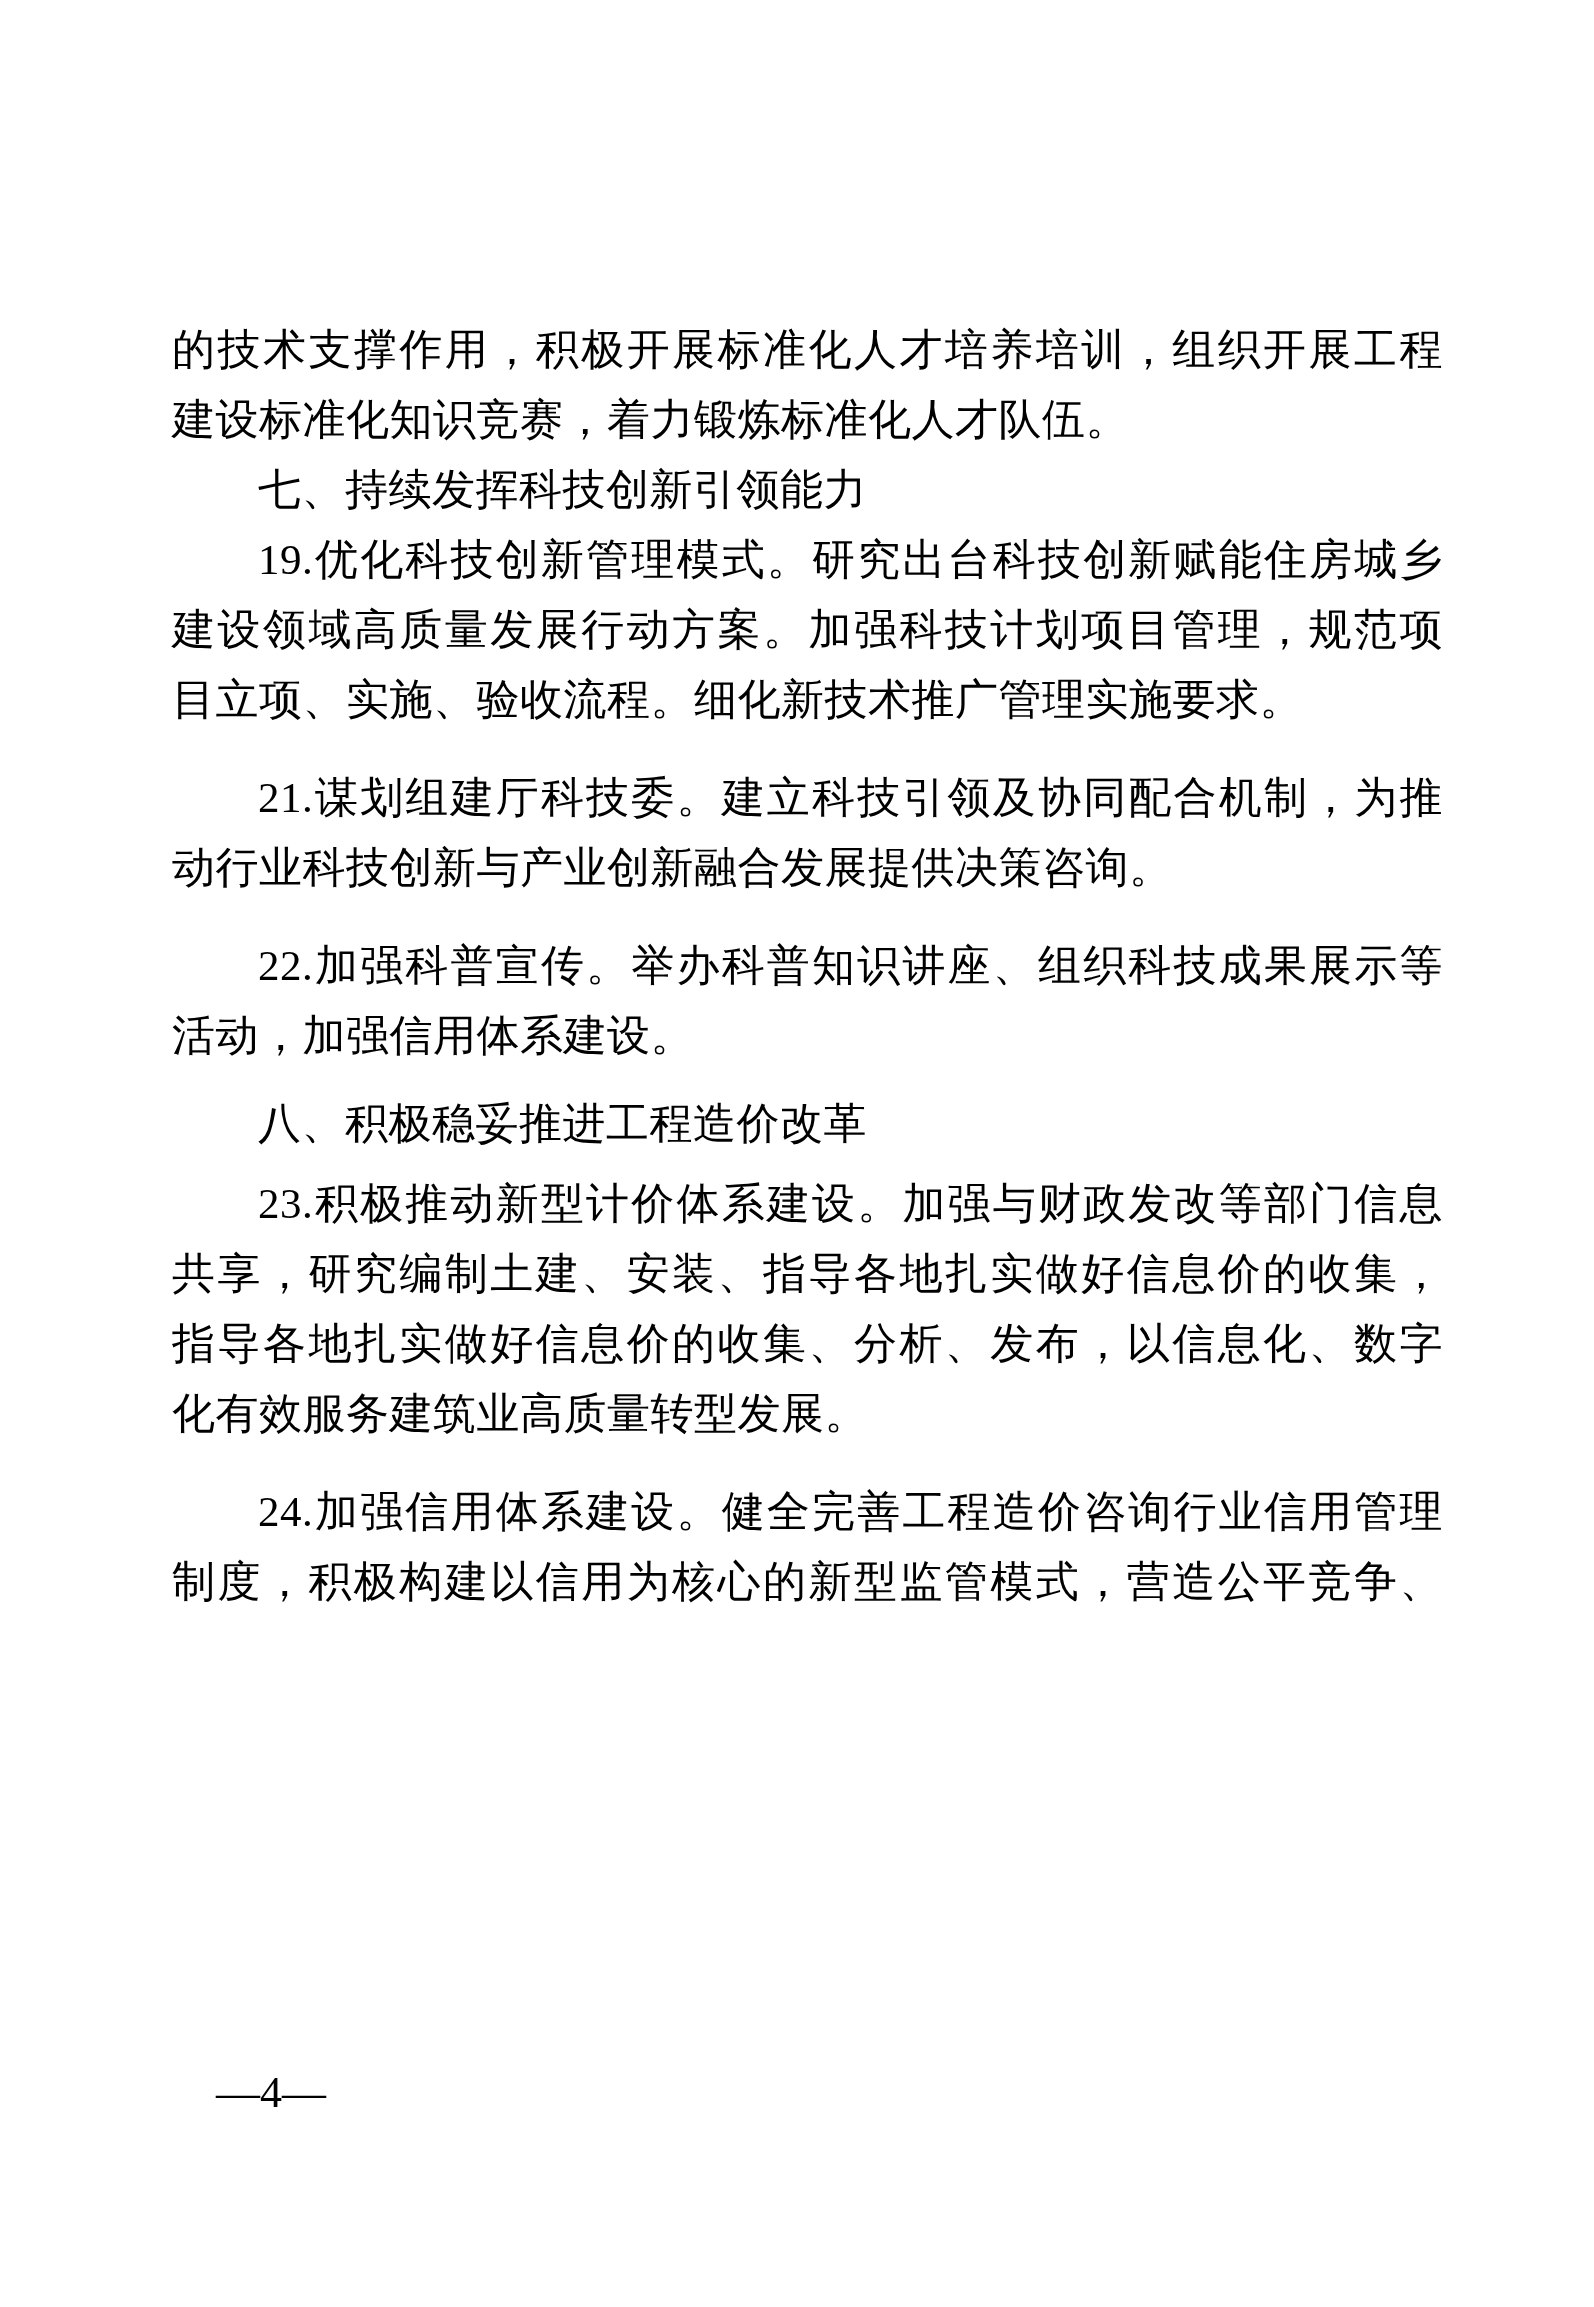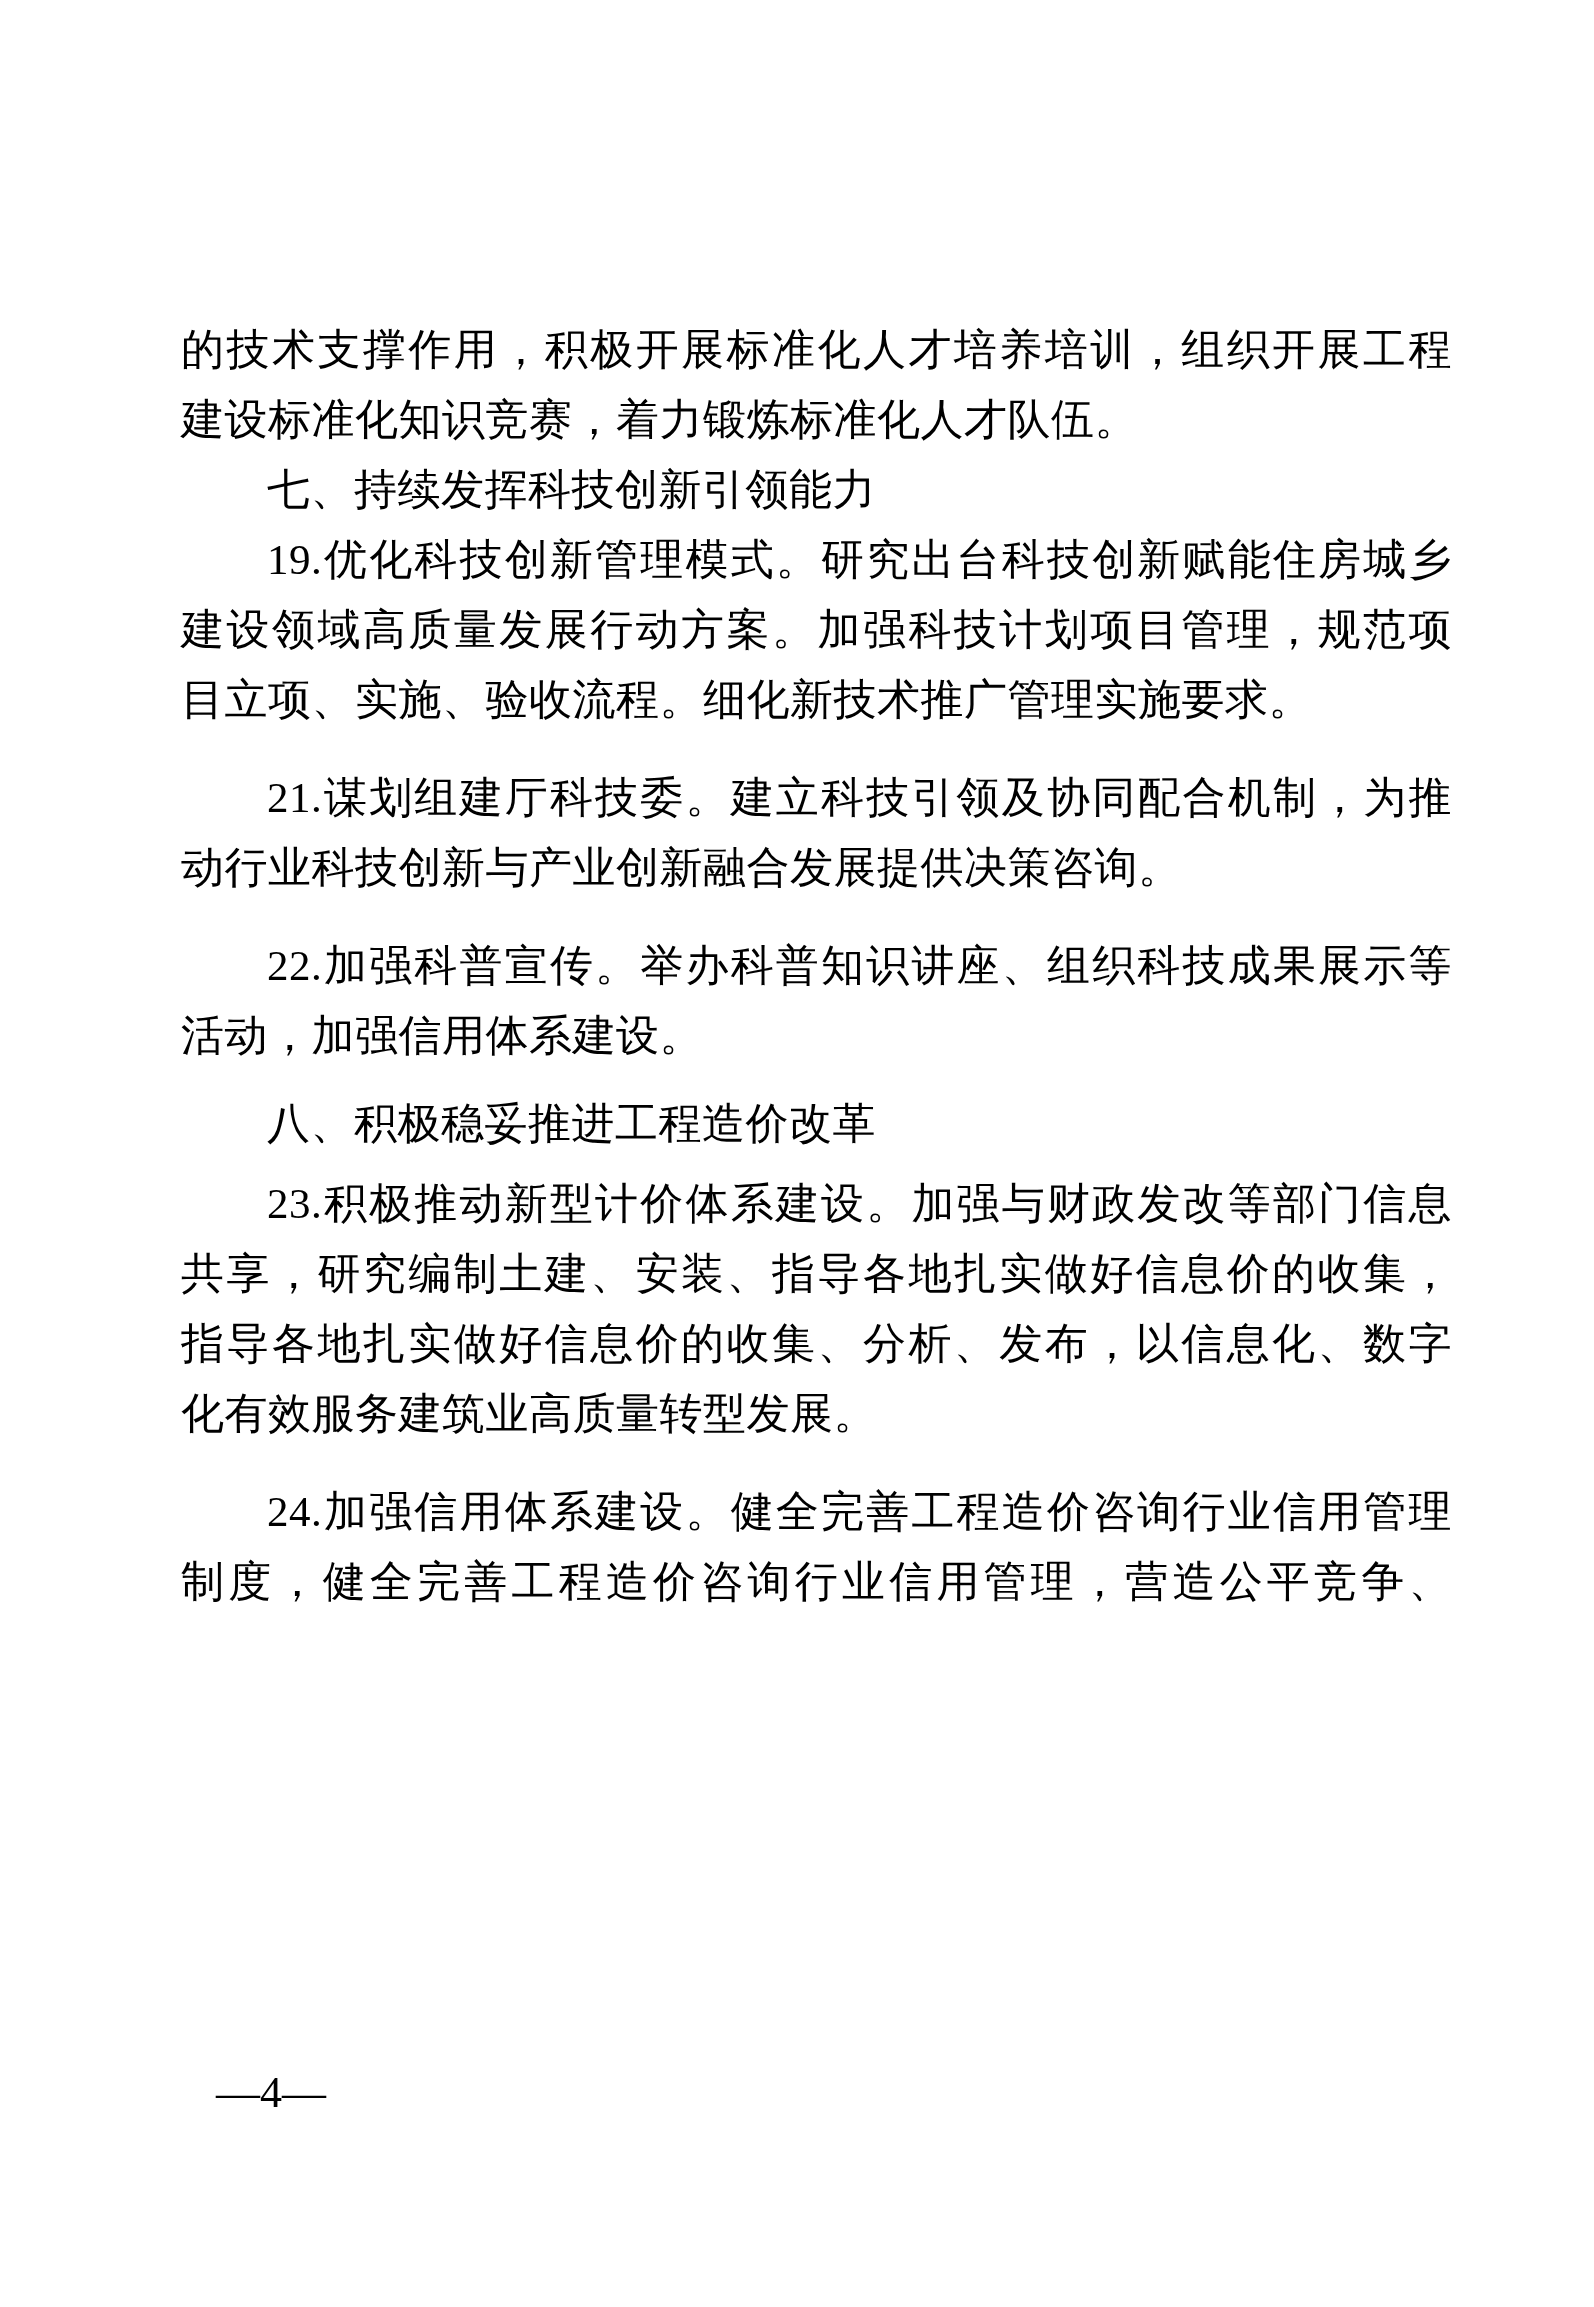--- a/index.html
+++ b/index.html
@@ -11,21 +11,21 @@
     position: relative;
     width: 1595px;
     height: 2307px;
     background: #ffffff;
     color: #000000;
     font-family: "Liberation Serif", "DejaVu Serif", serif;
     overflow: hidden;
   }
   .text-block {
     position: absolute;
-    left: 181px;
+    left: 172px;
     top: 315px;
     width: 1271px;
   }
   .para { margin: 0; }
   .gap-lg { margin-top: 28px; }
   .gap-md { margin-top: 17.5px; }
   .gap-sm { margin-top: 10.3px; }
   .line {
     font-size: 43px;
     line-height: 70px;
@@ -90,21 +90,21 @@
 
     <div class="para gap-sm">
       <div class="line fill indent">23.积极推动新型计价体系建设。加强与财政发改等部门信息</div>
       <div class="line fill">共享，研究编制土建、安装、指导各地扎实做好信息价的收集，</div>
       <div class="line fill">指导各地扎实做好信息价的收集、分析、发布，以信息化、数字</div>
       <div class="line">化有效服务建筑业高质量转型发展。</div>
     </div>
 
     <div class="para gap-lg">
       <div class="line fill indent">24.加强信用体系建设。健全完善工程造价咨询行业信用管理</div>
-      <div class="line fill">制度，健全完善工程造价咨询行业信用管理，营造公平竞争、</div>
+      <div class="line fill">制度，积极构建以信用为核心的新型监管模式，营造公平竞争、</div>
     </div>
 
   </div>
 
   <div class="footer">
     <span>—4—</span>
   </div>
 
 </div>
 

